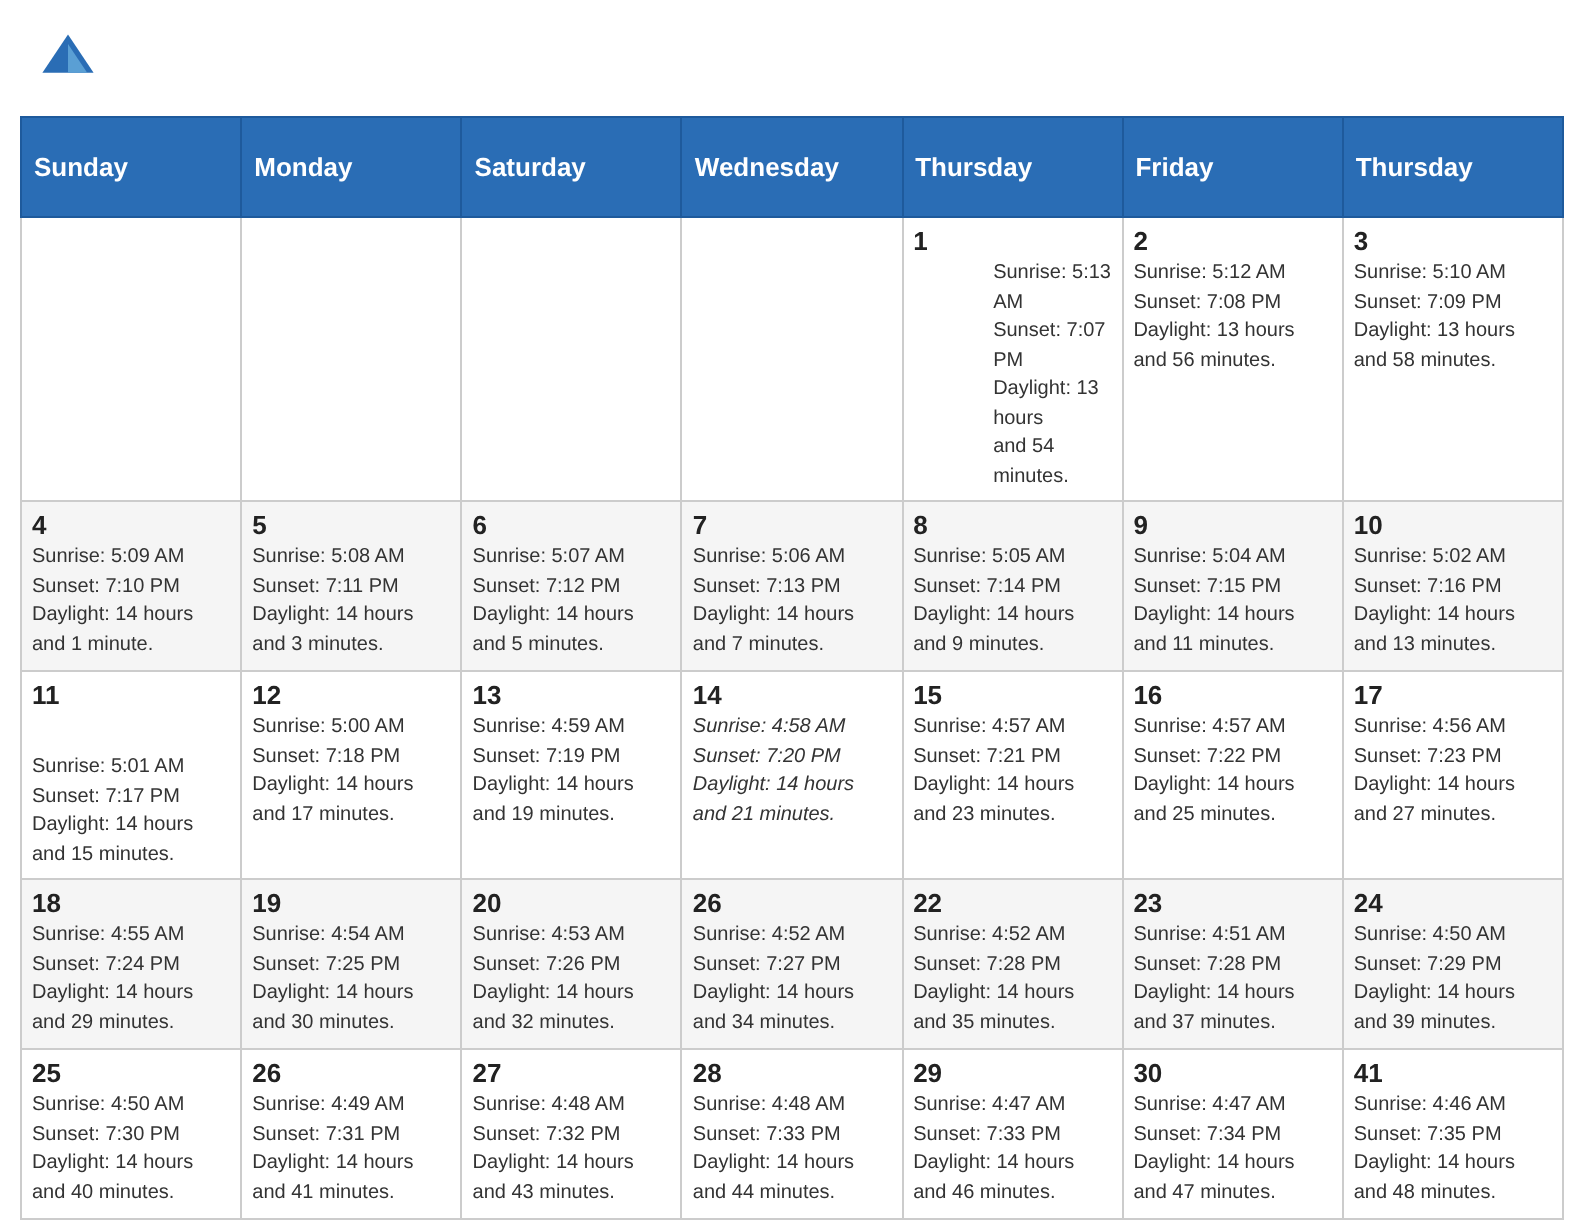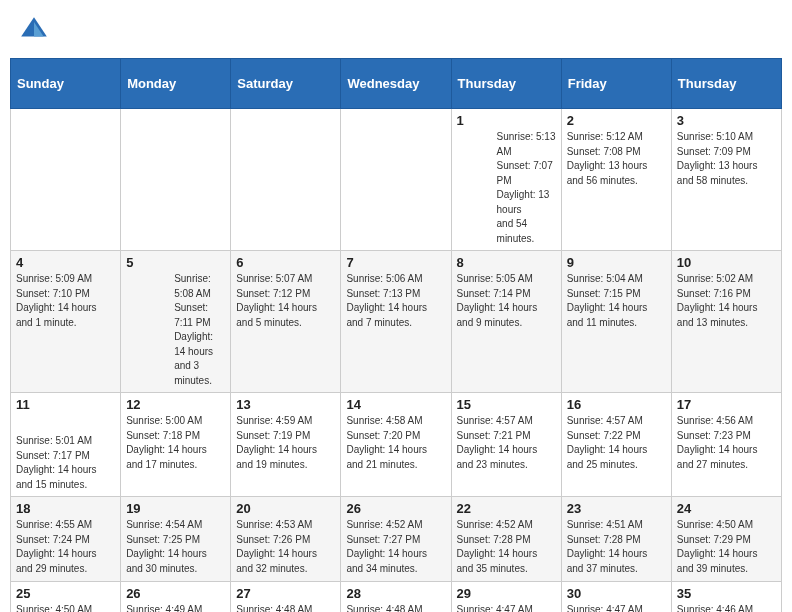--- a/index.html
+++ b/index.html
@@ -160,21 +160,21 @@
       <tr>
         <td>
           <div class="day-number">4</div>
           <div class="day-info" style="white-space: pre-line;">Sunrise: 5:09 AM
 Sunset: 7:10 PM
 Daylight: 14 hours
 and 1 minute.</div>
         </td>
         <td>
           <div class="day-number">5</div>
-          <div class="day-info" style="white-space: pre-line; margin-left: 48px;">Sunrise: 5:08 AM
+          <div class="day-info" style="white-space: pre-line;">Sunrise: 5:08 AM
 Sunset: 7:11 PM
 Daylight: 14 hours
 and 3 minutes.</div>
         </td>
         <td>
           <div class="day-number">6</div>
           <div class="day-info" style="white-space: pre-line;">Sunrise: 5:07 AM
 Sunset: 7:12 PM
 Daylight: 14 hours
 and 5 minutes.</div>
@@ -225,21 +225,21 @@
         </td>
         <td>
           <div class="day-number">13</div>
           <div class="day-info" style="white-space: pre-line;">Sunrise: 4:59 AM
 Sunset: 7:19 PM
 Daylight: 14 hours
 and 19 minutes.</div>
         </td>
         <td>
           <div class="day-number">14</div>
-          <div class="day-info" style="white-space: pre-line;">Sunrise: 4:58 AM
+          <div class="day-info" style="white-space: pre-line; font-style: italic;">Sunrise: 4:58 AM
 Sunset: 7:20 PM
 Daylight: 14 hours
 and 21 minutes.</div>
         </td>
         <td>
           <div class="day-number">15</div>
           <div class="day-info" style="white-space: pre-line;">Sunrise: 4:57 AM
 Sunset: 7:21 PM
 Daylight: 14 hours
 and 23 minutes.</div>
@@ -347,21 +347,21 @@
 and 46 minutes.</div>
         </td>
         <td>
           <div class="day-number">30</div>
           <div class="day-info" style="white-space: pre-line;">Sunrise: 4:47 AM
 Sunset: 7:34 PM
 Daylight: 14 hours
 and 47 minutes.</div>
         </td>
         <td>
-          <div class="day-number">35</div>
+          <div class="day-number">41</div>
           <div class="day-info" style="white-space: pre-line;">Sunrise: 4:46 AM
 Sunset: 7:35 PM
 Daylight: 14 hours
 and 48 minutes.</div>
         </td>
       </tr>
     </tbody>
 </table>
 
 </body></html>

